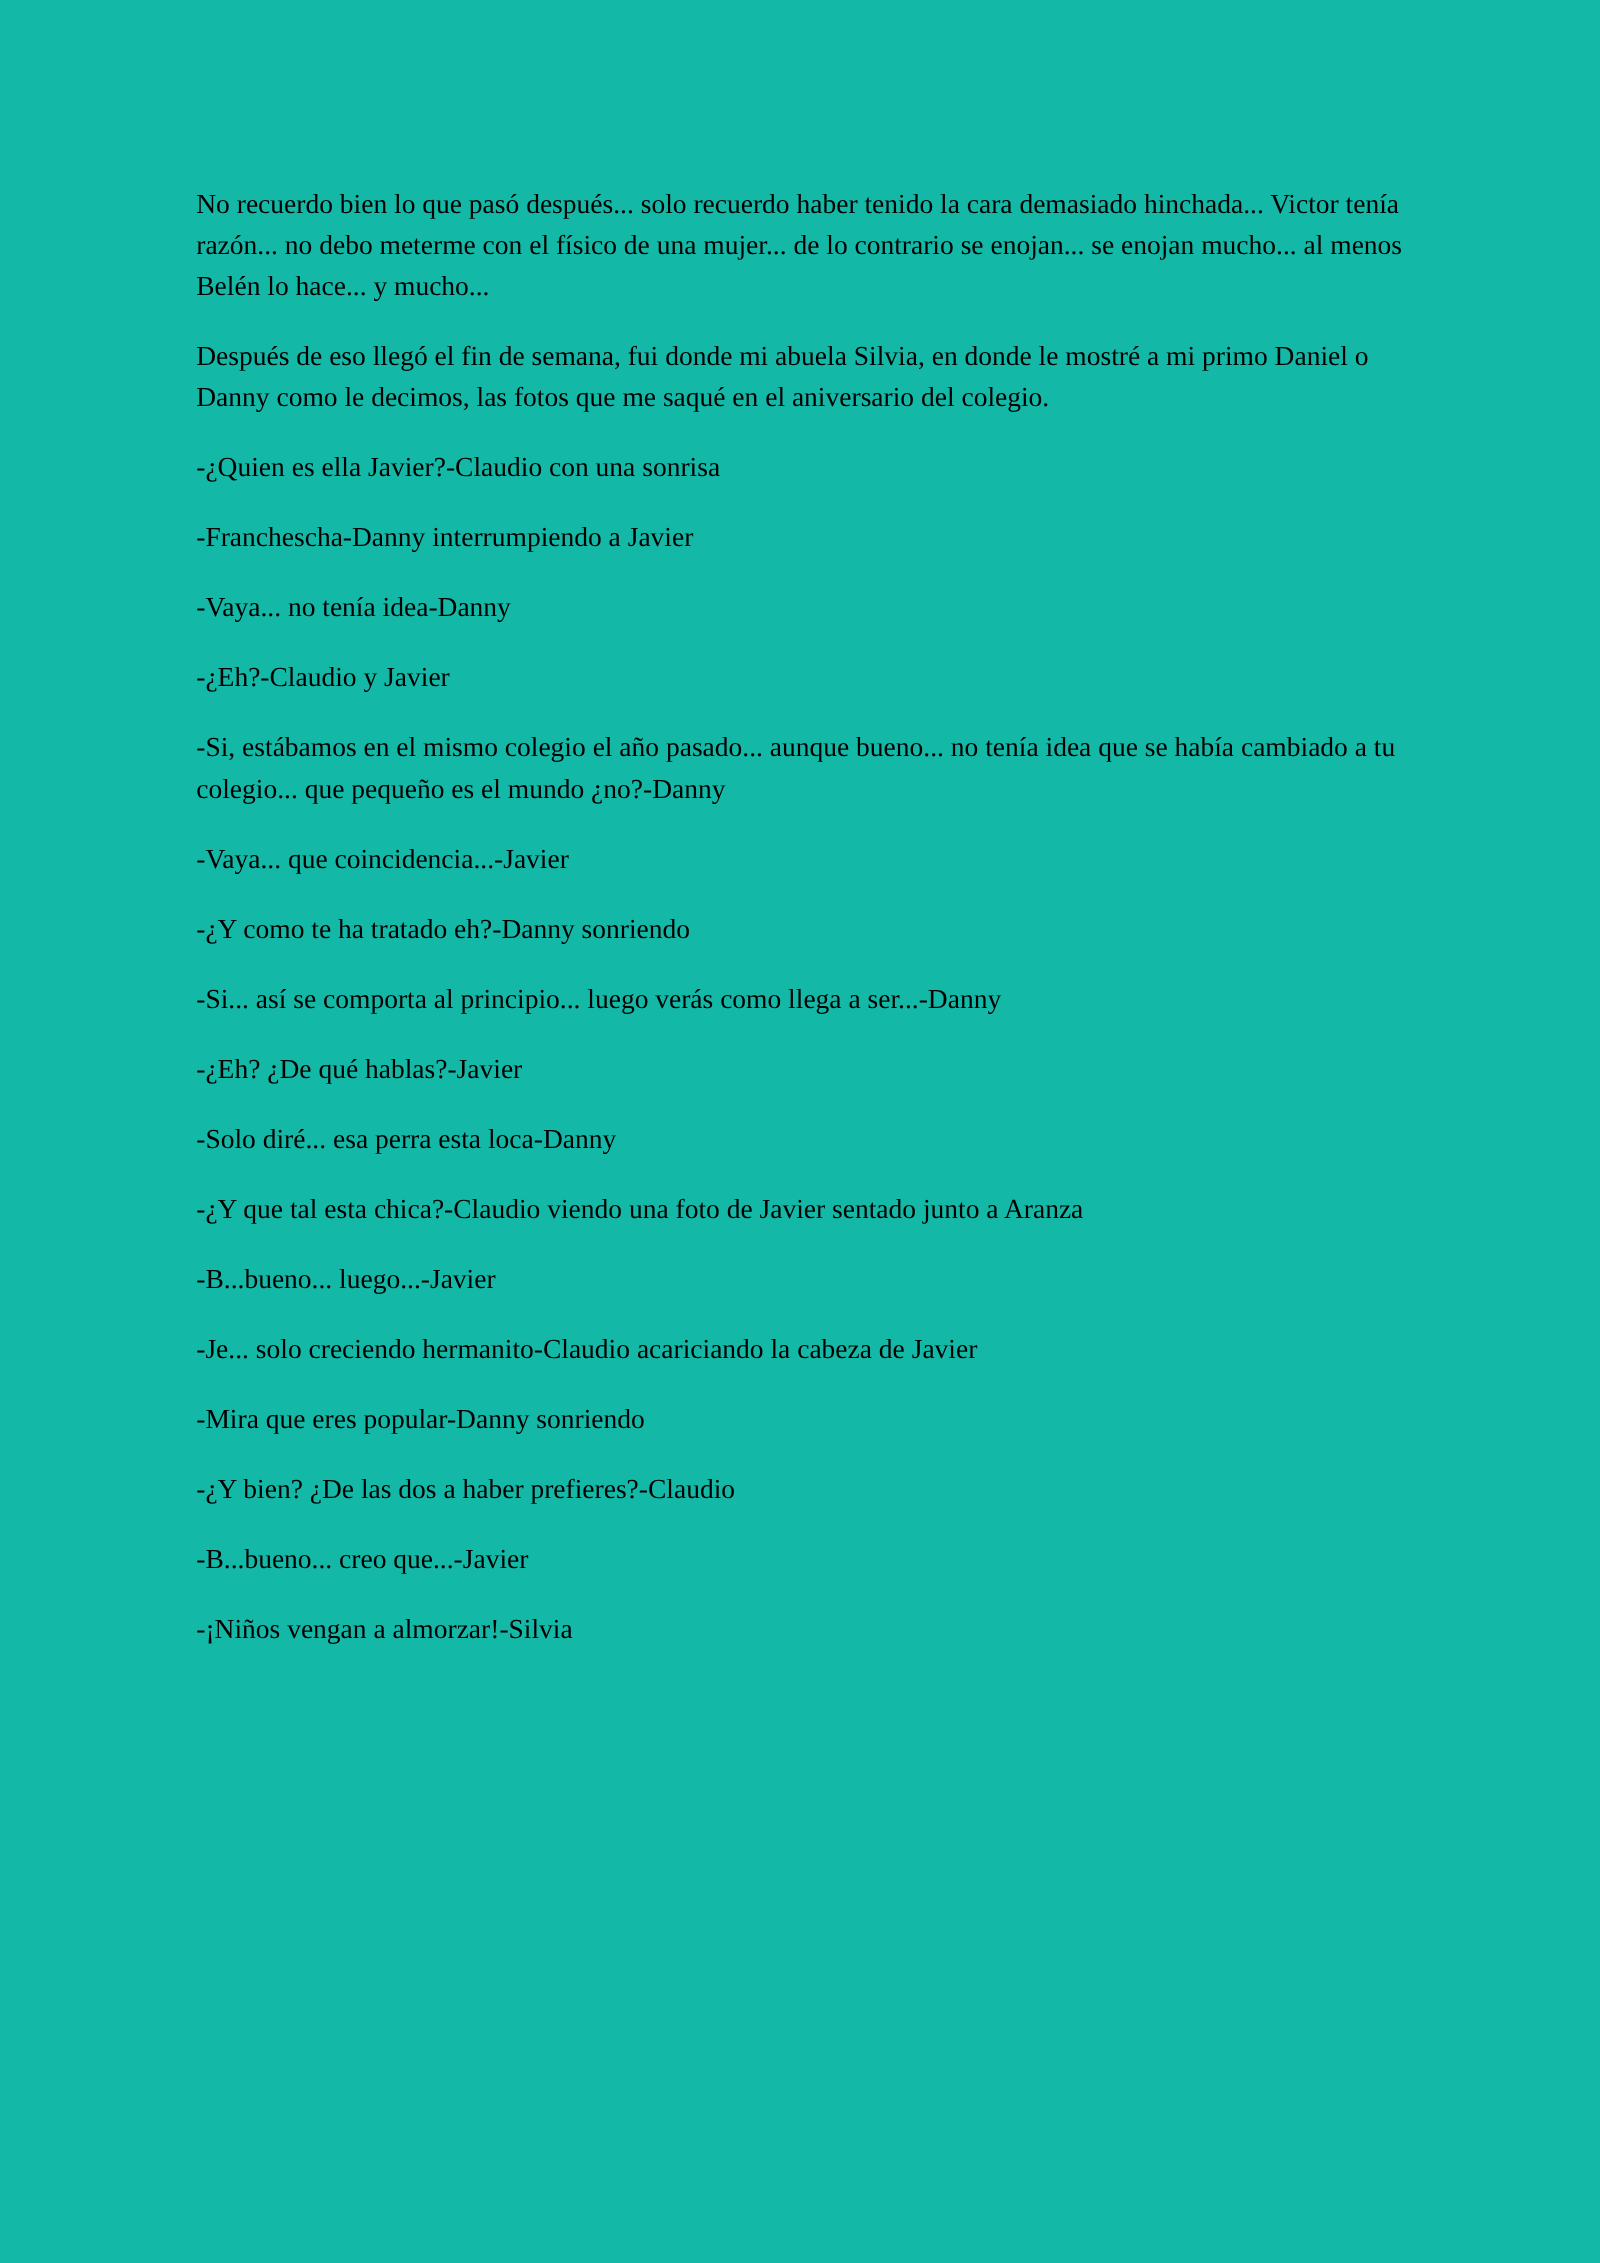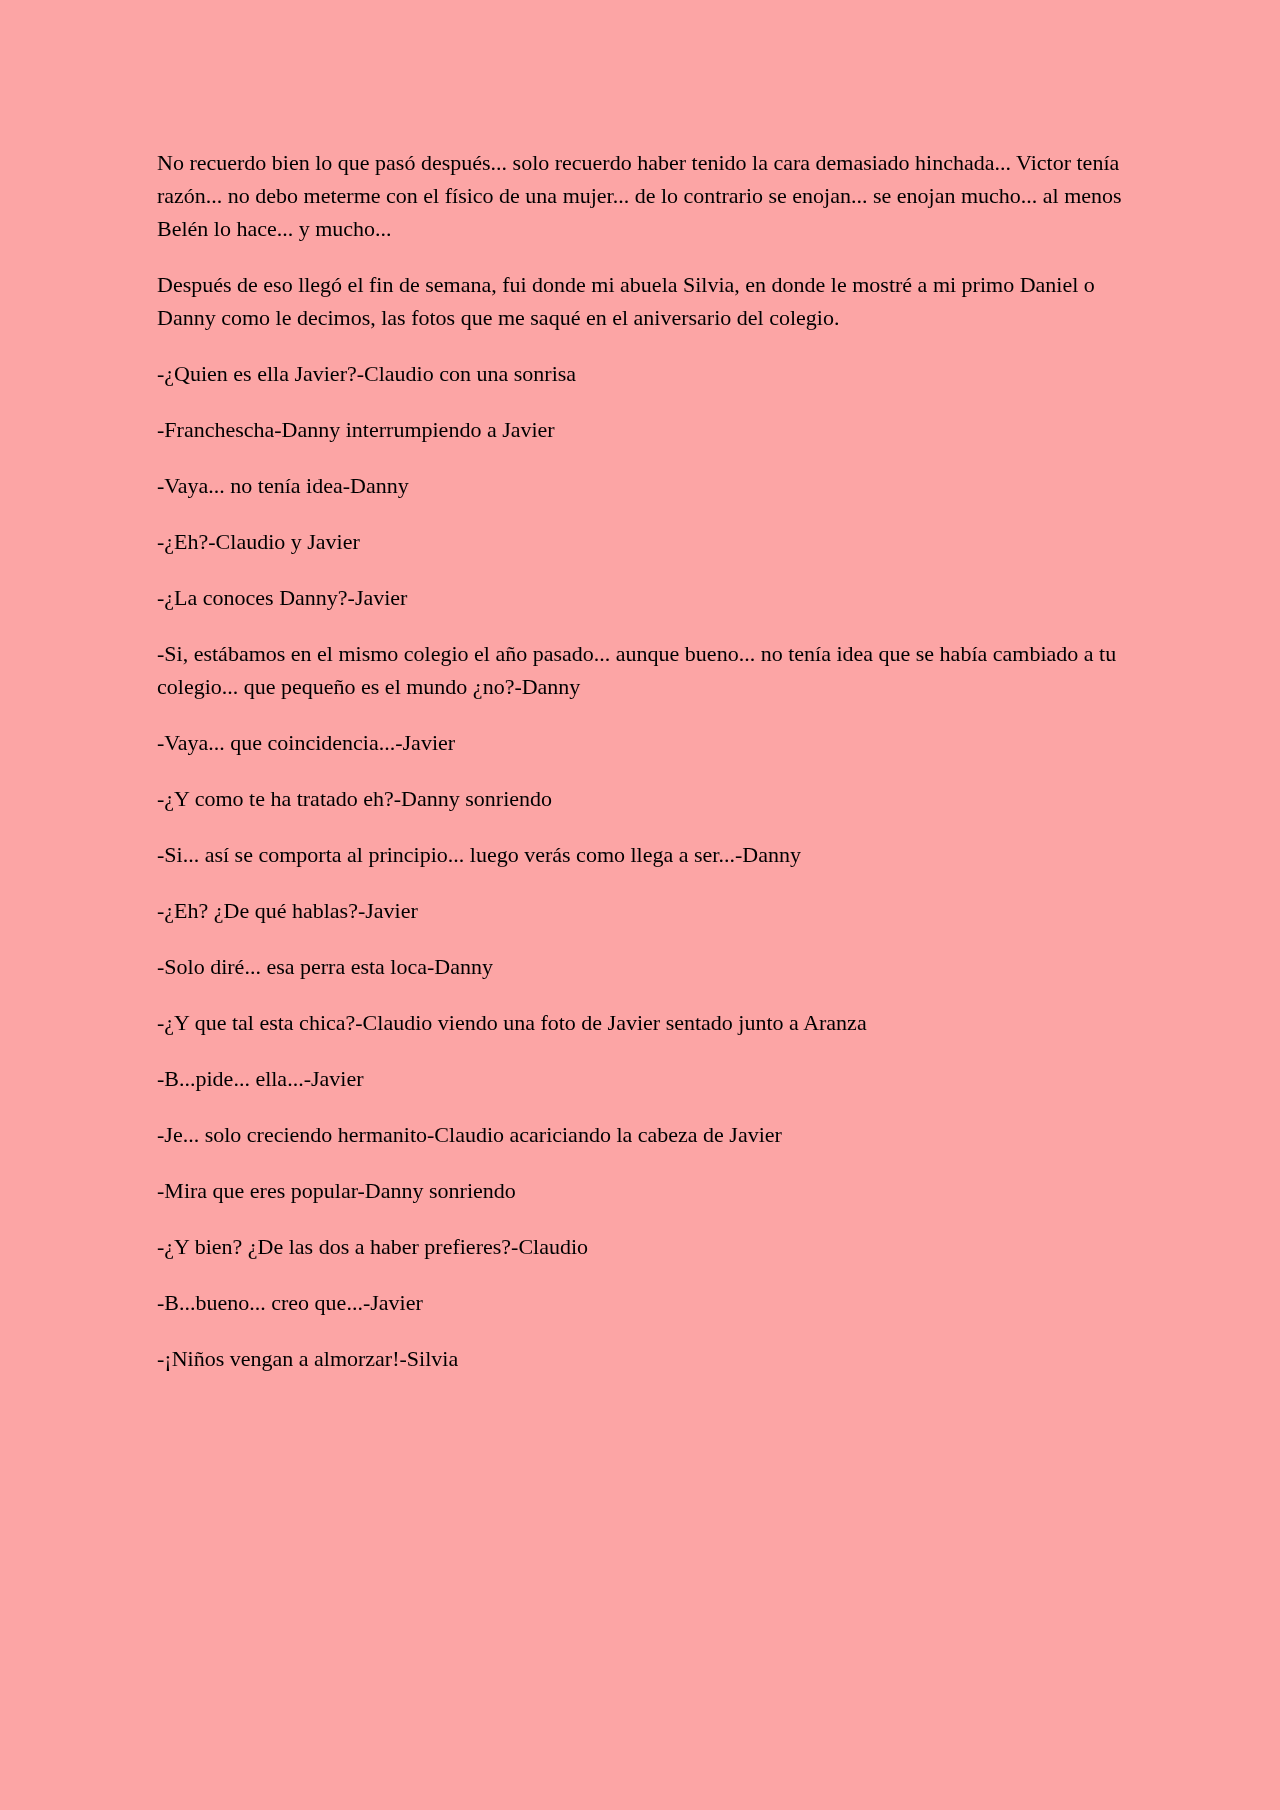--- a/index.html
+++ b/index.html
@@ -4,21 +4,21 @@
 <style>
   html, body {
     margin: 0;
     padding: 0;
     background: #ffffff;
   }
   .page {
     position: relative;
     width: 1280px;
     height: 1810px;
-    background: #fca5a5;
+    background: #14b8a6;
     overflow: hidden;
   }
   .doc-content {
     position: absolute;
     top: 146px;
     left: 157px;
     width: 966px;
     color: #000000;
     font-family: "Liberation Serif", "DejaVu Serif", serif;
     font-size: 22px;
@@ -35,28 +35,27 @@
 <body>
 
 <div class="page">
   <div class="doc-content">
     <p>No recuerdo bien lo que pasó después... solo recuerdo haber tenido la cara demasiado hinchada... Victor tenía razón... no debo meterme con el físico de una mujer... de lo contrario se enojan... se enojan mucho... al menos Belén lo hace... y mucho...</p>
     <p>Después de eso llegó el fin de semana, fui donde mi abuela Silvia, en donde le mostré a mi primo Daniel o Danny como le decimos, las fotos que me saqué en el aniversario del colegio.</p>
     <p>-¿Quien es ella Javier?-Claudio con una sonrisa</p>
     <p>-Franchescha-Danny interrumpiendo a Javier</p>
     <p>-Vaya... no tenía idea-Danny</p>
     <p>-¿Eh?-Claudio y Javier</p>
-    <p>-¿La conoces Danny?-Javier</p>
     <p>-Si, estábamos en el mismo colegio el año pasado... aunque bueno... no tenía idea que se había cambiado a tu colegio... que pequeño es el mundo ¿no?-Danny</p>
     <p>-Vaya... que coincidencia...-Javier</p>
     <p>-¿Y como te ha tratado eh?-Danny sonriendo</p>
     <p>-Si... así se comporta al principio... luego verás como llega a ser...-Danny</p>
     <p>-¿Eh? ¿De qué hablas?-Javier</p>
     <p>-Solo diré... esa perra esta loca-Danny</p>
     <p>-¿Y que tal esta chica?-Claudio viendo una foto de Javier sentado junto a Aranza</p>
-    <p>-B...pide... ella...-Javier</p>
+    <p>-B...bueno... luego...-Javier</p>
     <p>-Je... solo creciendo hermanito-Claudio acariciando la cabeza de Javier</p>
     <p>-Mira que eres popular-Danny sonriendo</p>
     <p>-¿Y bien? ¿De las dos a haber prefieres?-Claudio</p>
     <p>-B...bueno... creo que...-Javier</p>
     <p>-¡Niños vengan a almorzar!-Silvia</p>
   </div>
 </div>
 
 </body></html>

